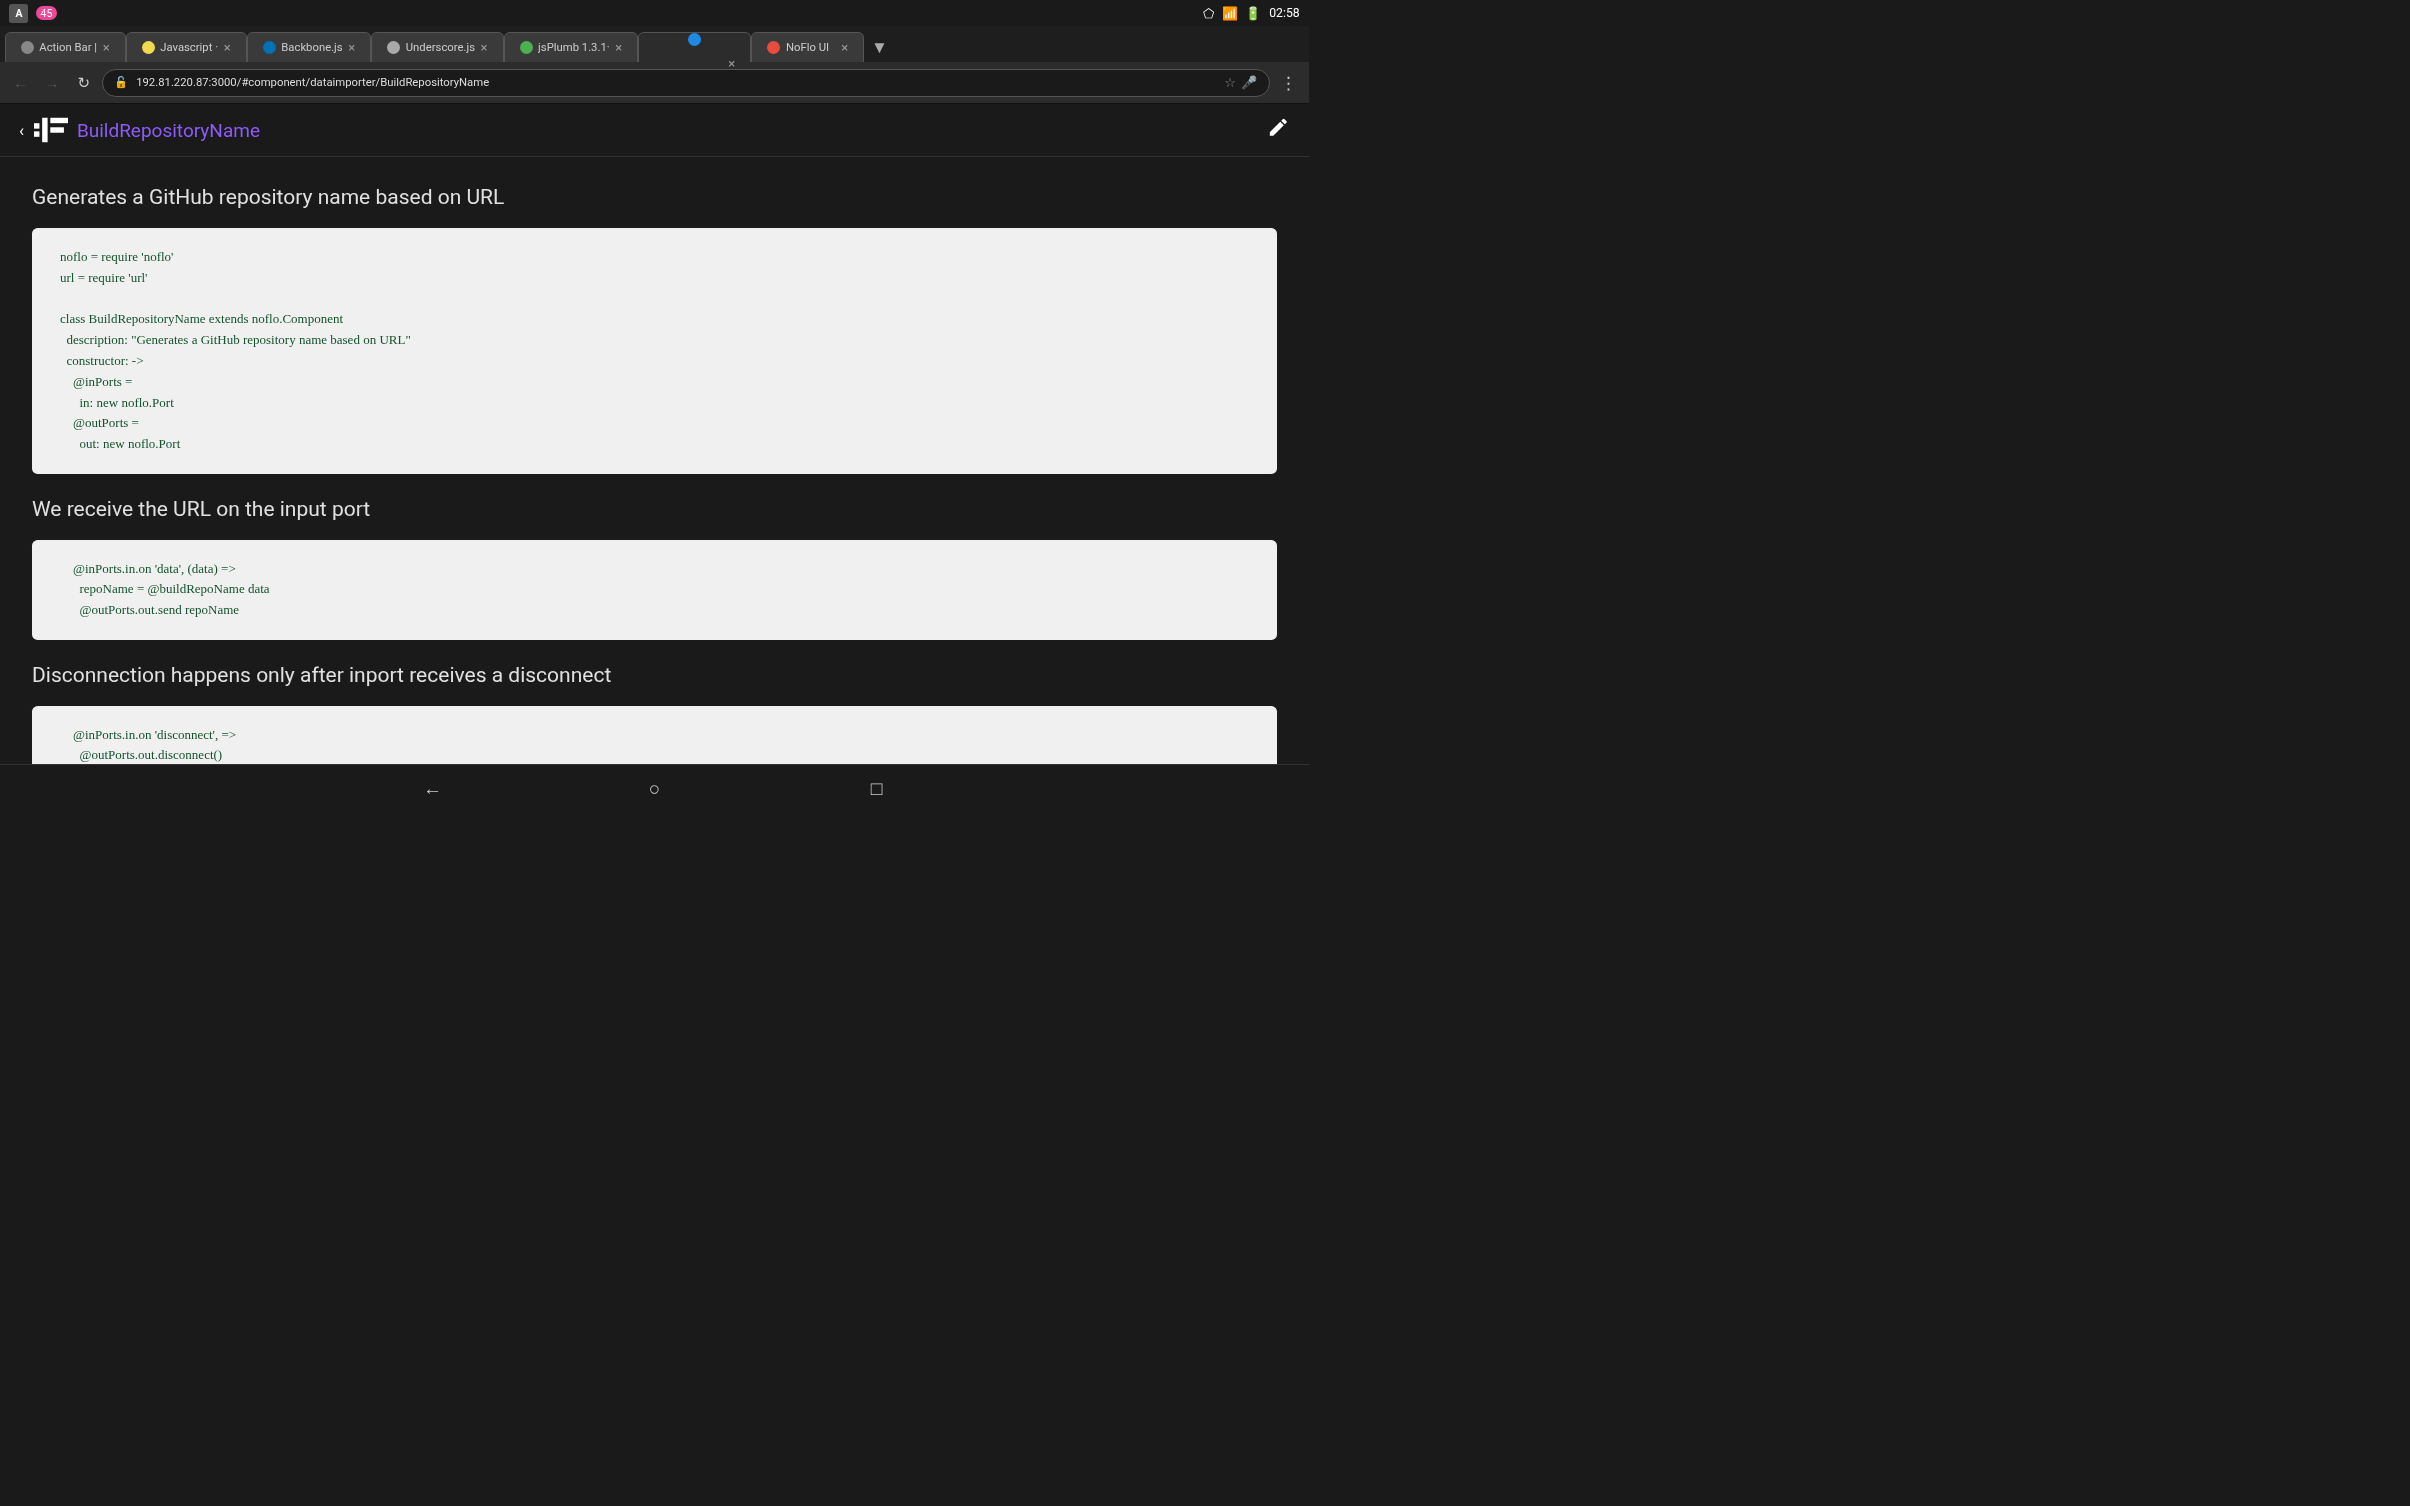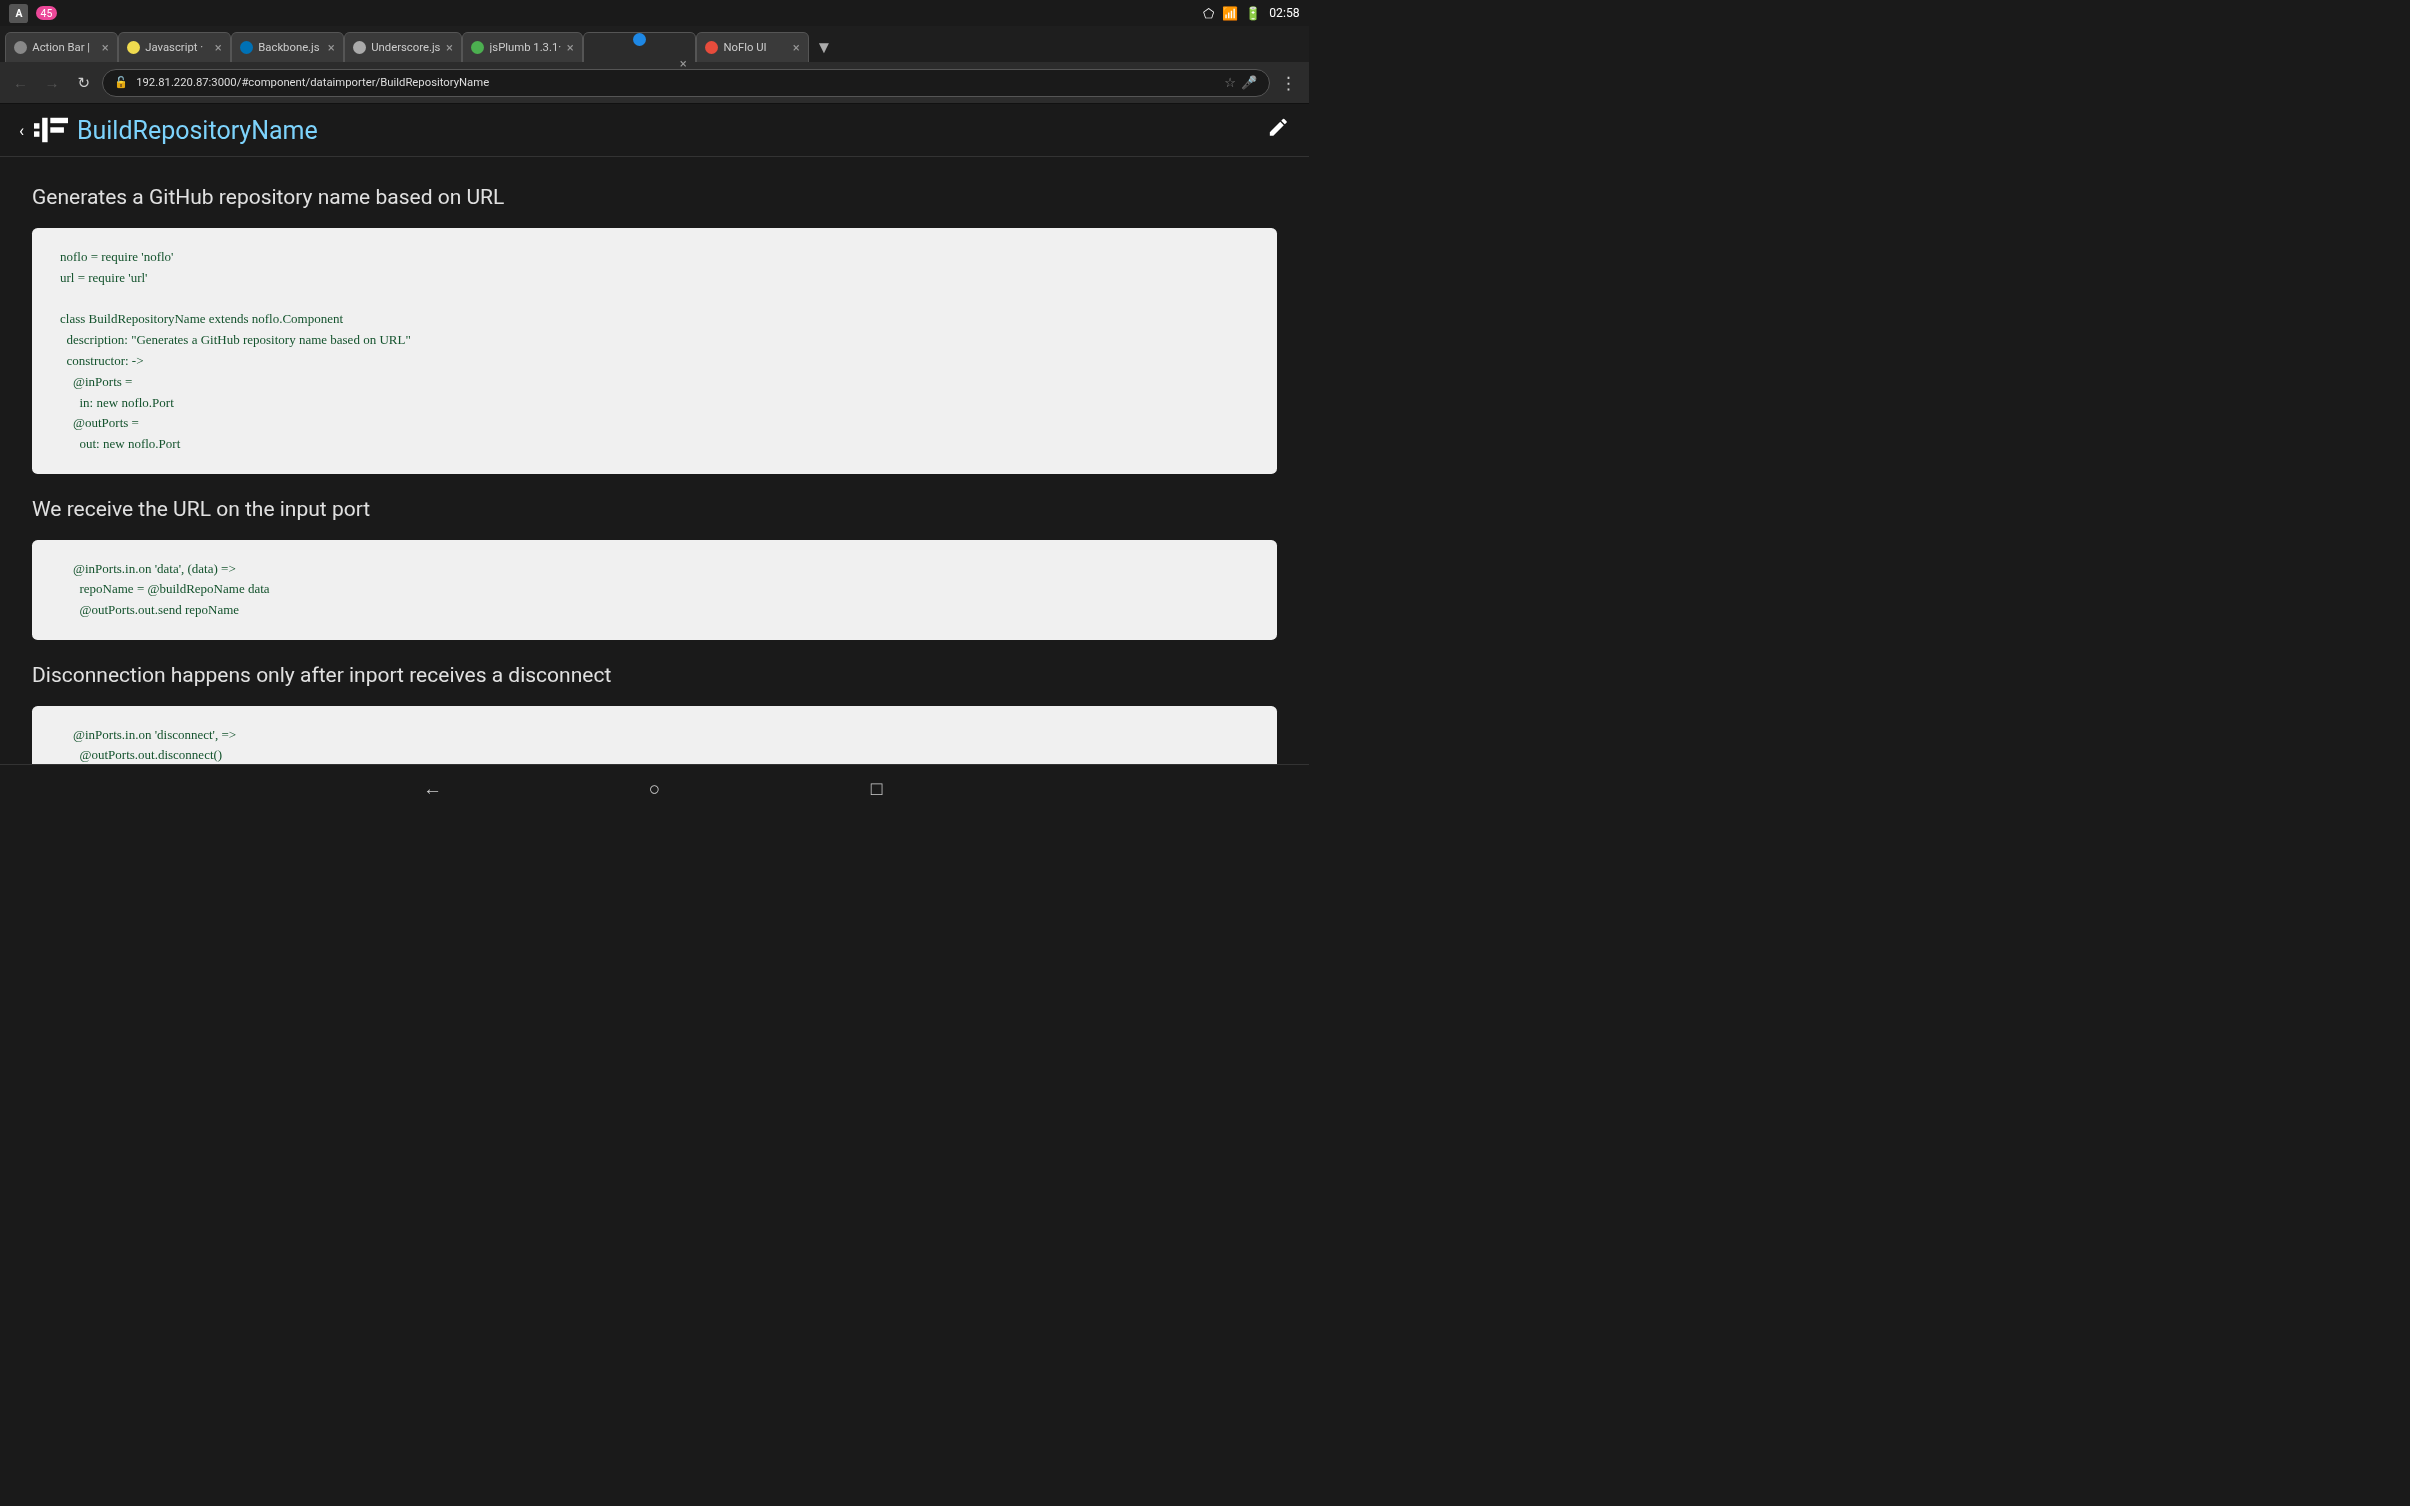--- a/index.html
+++ b/index.html
@@ -63,21 +63,21 @@
       display: flex;
       align-items: flex-end;
       height: 36px;
       padding: 0 4.7px;
       background: #1e1e1e;
     }
     .tab {
       display: flex;
       align-items: center;
       height: 30px;
-      padding: 0 8px;
+      padding: 0 15px;
       background: #3a3a3a;
       border-radius: 5.6px 5.6px 0 0;
       font-size: 11.3px;
       color: #ccc;
       gap: 5.6px;
       min-width: 113px;
       max-width: 169px;
       cursor: pointer;
       border: 0.9px solid #555;
       border-bottom: none;
@@ -187,22 +187,22 @@
     }
     .back-arrow {
       color: #fff;
       font-size: 17px;
     }
     .noflo-logo-icon {
       width: 34px;
       height: 26px;
     }
     .component-name {
-      color: #7dd3fc;
-      font-size: 25px;
+      color: #8b5cf6;
+      font-size: 19px;
       font-weight: 400;
       text-align: right;
     }
     .edit-btn {
       margin-left: auto;
       color: #fff;
       font-size: 19px;
       cursor: pointer;
     }
 

